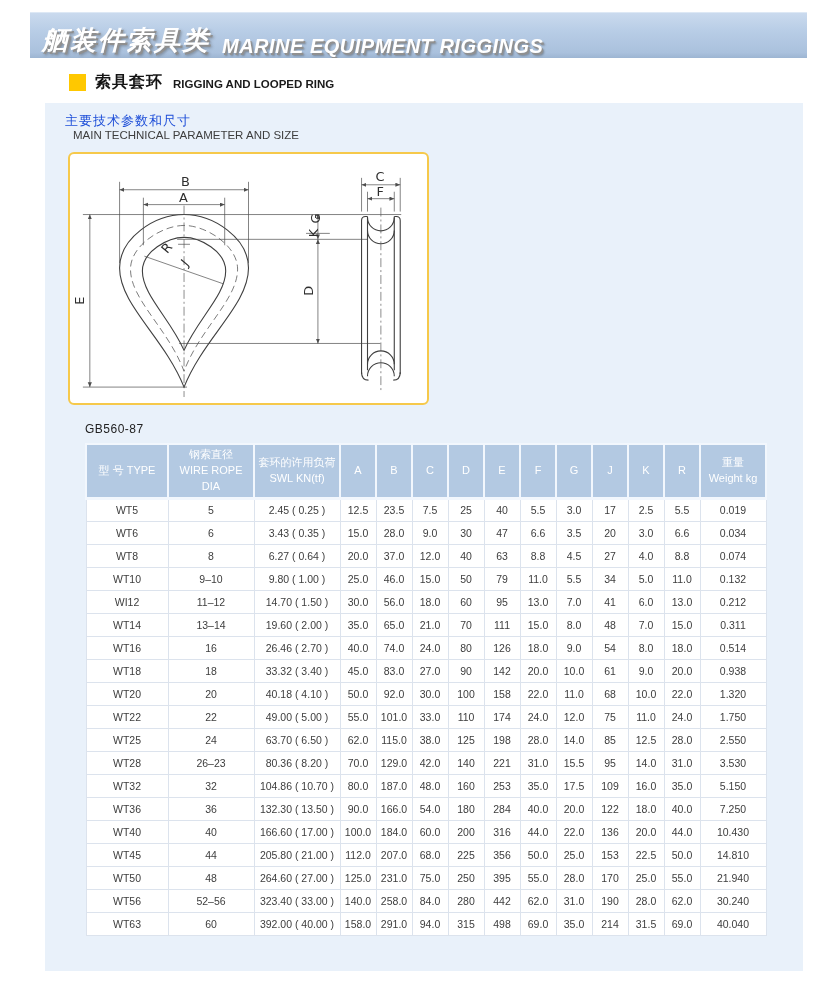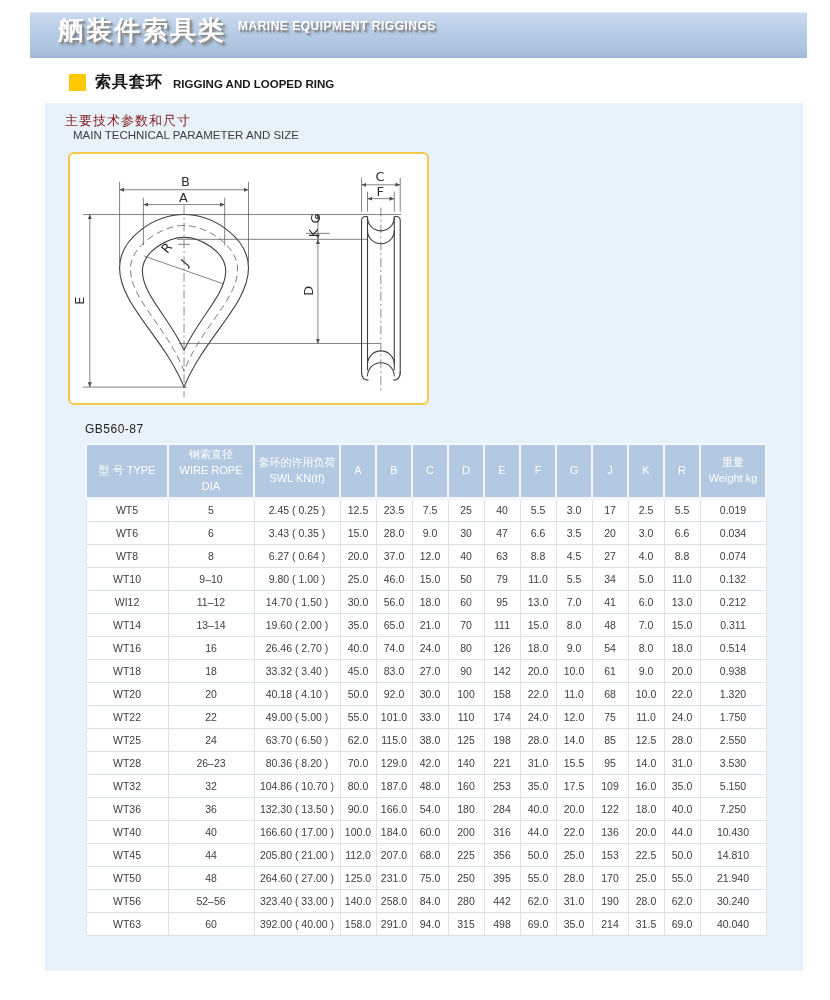--- a/index.html
+++ b/index.html
@@ -4,36 +4,36 @@
 <style>
   * { margin:0; padding:0; box-sizing:border-box; }
   html,body { width:830px; height:1000px; background:#ffffff;
     font-family:"Liberation Sans","DejaVu Sans",sans-serif; }
   .abs { position:absolute; }
 
   
   .banner { left:30px; top:12px; width:777px; height:46px;
     background:linear-gradient(180deg,#cadaee 0%,#b8cde6 40%,#aac1dd 88%,#9db5d2 100%);
     border-top:1px solid #dde8f5;
-    display:flex; align-items:flex-start; padding-left:28px; overflow:hidden; }
+    display:flex; align-items:flex-end; padding-left:12px; overflow:hidden;font-style:italic; }
   .banner-zh { font-size:26px; font-weight:bold; color:#ffffff; letter-spacing:2px;
     text-shadow:2px 2px 0 #8f8f8f, 3px 3px 3px rgba(60,60,60,.45); }
-  .banner-en { font-size:12px; font-weight:bold; color:#ffffff; margin-left:12px;
+  .banner-en { font-size:20px; font-weight:bold; color:#ffffff; margin-left:12px;
     letter-spacing:.5px; padding-top:6px;
     text-shadow:1.5px 1.5px 0 #909090, 2.5px 2.5px 2px rgba(60,60,60,.4); }
 
   
   .section { left:33px; top:72px; height:20px; display:flex; align-items:center;padding-left:36px; }
   .marker { width:17px; height:17px; background:#ffc800; display:inline-block; }
   .sec-zh { font-size:16px; font-weight:bold; color:#141414; margin-left:9px; letter-spacing:1px; }
   .sec-en { font-size:11.5px; font-weight:bold; color:#1a1a1a; margin-left:10px; padding-top:3px; }
 
   
   .panel { left:45px; top:103px; width:758px; height:868px; background:#e9f1fa; }
-  .head-zh { left:65px; top:112px; font-size:13px; color:#7f1d1d; letter-spacing:1px; }
+  .head-zh { left:65px; top:112px; font-size:13px; color:#1d4ed8; letter-spacing:1px; }
   .head-en { left:65px; top:129px; font-size:11.5px; color:#3d3d3d;margin-left:8px; }
 
   
   .draw-box { left:68px; top:152px; width:361px; height:253px; background:#ffffff;
     border:2px solid #f6c94b; border-radius:6px; }
   .draw-box svg { display:block; }
   .oline { fill:none; stroke:#3f3f3f; stroke-width:1.1; }
   .mline { fill:none; stroke:#5a5a5a; stroke-width:.8; stroke-dasharray:7 4; }
   .cline { fill:none; stroke:#5a5a5a; stroke-width:.7; stroke-dasharray:9 3 2 3; }
   .dim   { fill:none; stroke:#4d4d4d; stroke-width:.7; }

